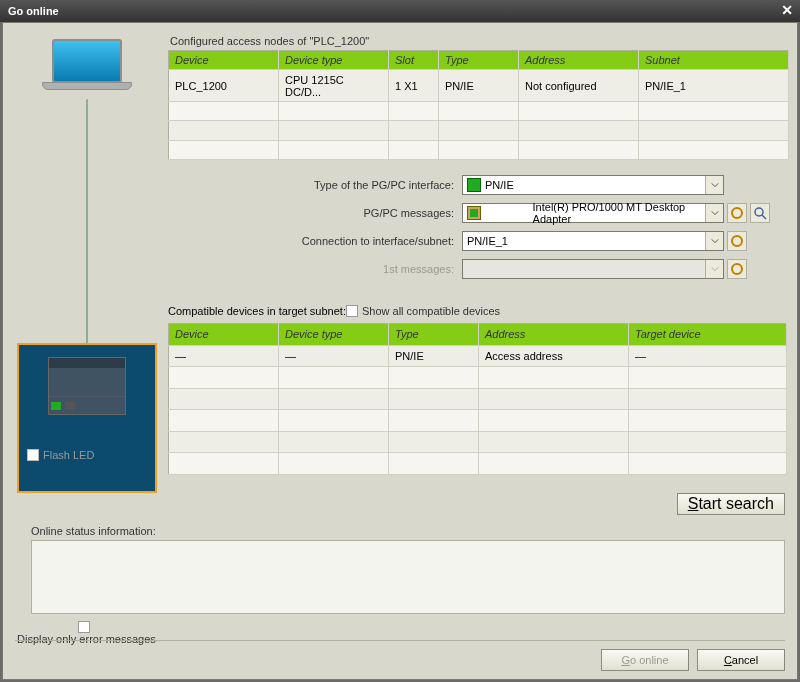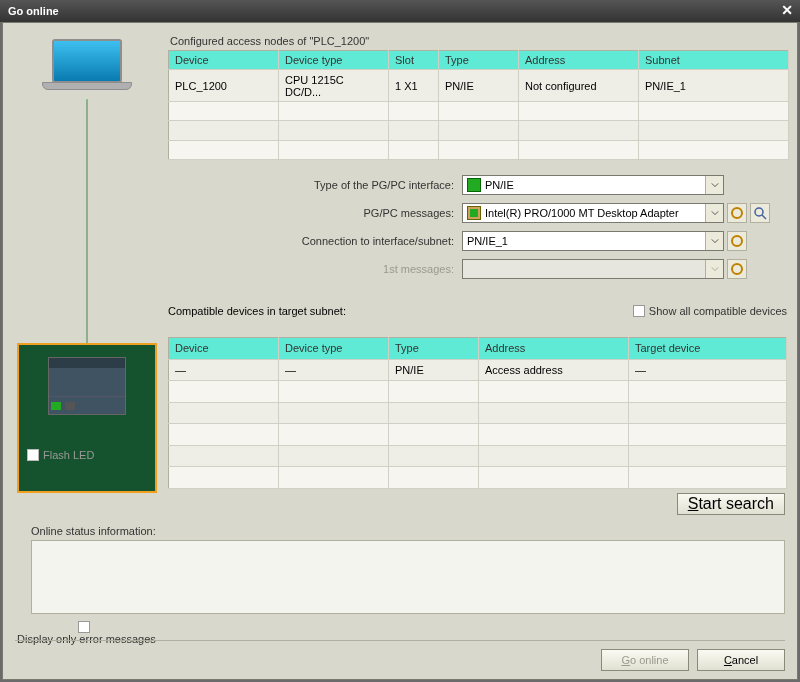--- a/index.html
+++ b/index.html
@@ -49,21 +49,21 @@
   }
   .cable {
     width: 2px; height: 254px; background:#9aa; margin: 0 auto; border:1px solid #7e8;
     border-left:1px solid #8fae8f; border-right:1px solid #8fae8f;
     background:#b6cfae;
   }
   .plc-box {
     position: absolute; top: 320px; left: 14px;
     width: 140px; height: 150px;
     border: 2px solid #f0a020;
-    background: #14532d;
+    background: #0c4a6e;
     text-align:center;
   }
   .plc-dev {
     width: 78px; height: 58px; margin: 12px auto 0 auto;
     background: #3f5362; border:1px solid #666;
   }
   .plc-dev-top { height:10px; background:#2d3d48; }
   .plc-dev-mid { height:28px; background:#3f5362; }
   .plc-dev-bot { height:18px; background:#3f5362; border-top:1px solid #556; display:flex;}
   .plc-port { width:10px;height:8px;background:#2a2;margin:5px 2px; }
@@ -77,21 +77,21 @@
   .section-title { color:#333; margin: 0 0 3px 2px; }
   .grid {
     border:1px solid #b0b0a0; background:#f4f4ee;
     border-collapse: collapse; width:100%;
   }
   .grid th, .grid td {
     border-right:1px solid #d0d0c4; border-bottom:1px solid #d0d0c4;
     padding: 2px 6px; text-align:left; font-weight:normal;
     height:18px; font-size:11px;
   }
-  .grid th { background:#5eead4; color:#333; }
+  .grid th { background:#84cc16; color:#333;font-style:italic; }
   .grid tr:nth-child(even) td { background:#efeee6; }
   .grid tr:nth-child(odd) td { background:#f6f5ef; }
   .iface-grid { position:absolute; top:150px; left:165px; right:10px;}
   .iface-row { display:flex; align-items:center; height:24px; margin-bottom:4px;}
   .iface-lbl { width:294px; text-align:right; color:#333; padding-right:8px;}
   .iface-lbl.disabled { color:#9a9a90;}
   .selectbox {
     flex:1; height:20px; border:1px solid #7a7a70;
     background:#fff; display:flex; align-items:center;
     padding:0 4px; position:relative; font-size:11px;
@@ -106,21 +106,21 @@
   .sel-arrow svg{width:8px;height:8px;}
   .mini-icon {width:14px;height:14px;margin-right:4px;display:inline-block;}
   .icon-pnie {background:#2a2;border:1px solid #060;}
   .icon-nic {background:#2a2;border:1px solid #660;box-shadow:inset 0 0 0 2px #cfa060;}
   .post-btn {
     width:20px;height:20px; margin-left:3px; border:1px solid #b0b0a0;
     background:#eceadb; display:flex;align-items:center;justify-content:center;
     cursor:pointer;
   }
   .compat { position:absolute; top:282px; left:165px; right:10px;}
-  .compat-header{display:flex;justify-content:space-between;align-items:center;margin-bottom:20px;}
+  .compat-header{display:flex;align-items:center;margin-bottom:6px;}
   .showall{display:flex;align-items:center;color:#333;}
   .startsearch {
     position:absolute; top:470px; right:12px;
     height:22px; padding:0 10px;
     background:linear-gradient(#fafaf2,#e0e0d2);
     border:1px solid #8a8a7a; cursor:pointer;
     font-size:16px;
   }
   .status-sec { position:absolute; top:502px; left:28px; right:12px; }
   .status-sec .lbl { color:#333; margin-bottom:3px;}
@@ -228,21 +228,21 @@
         <span class="sel-arrow">
             <svg viewBox="0 0 10 10">
               <path d="M1 3 L5 7 L9 3" fill="none" stroke="#333"></path>
             </svg>
           </span>
       </div>
       <div style="width:46px"></div>
     </div>
     <div class="iface-row">
       <div class="iface-lbl">PG/PC messages:</div>
-      <div class="selectbox" style="max-width:262px;">
+      <div class="selectbox" style="max-width:262px;gap:48px;">
         <span class="mini-icon icon-nic"></span>
         <span>Intel(R) PRO/1000 MT Desktop Adapter</span>
         <span class="sel-arrow">
             <svg viewBox="0 0 10 10">
               <path d="M1 3 L5 7 L9 3" fill="none" stroke="#333"></path>
             </svg>
           </span>
       </div>
       <div class="post-btn">
           <svg width="14" height="14" viewBox="0 0 14 14">

